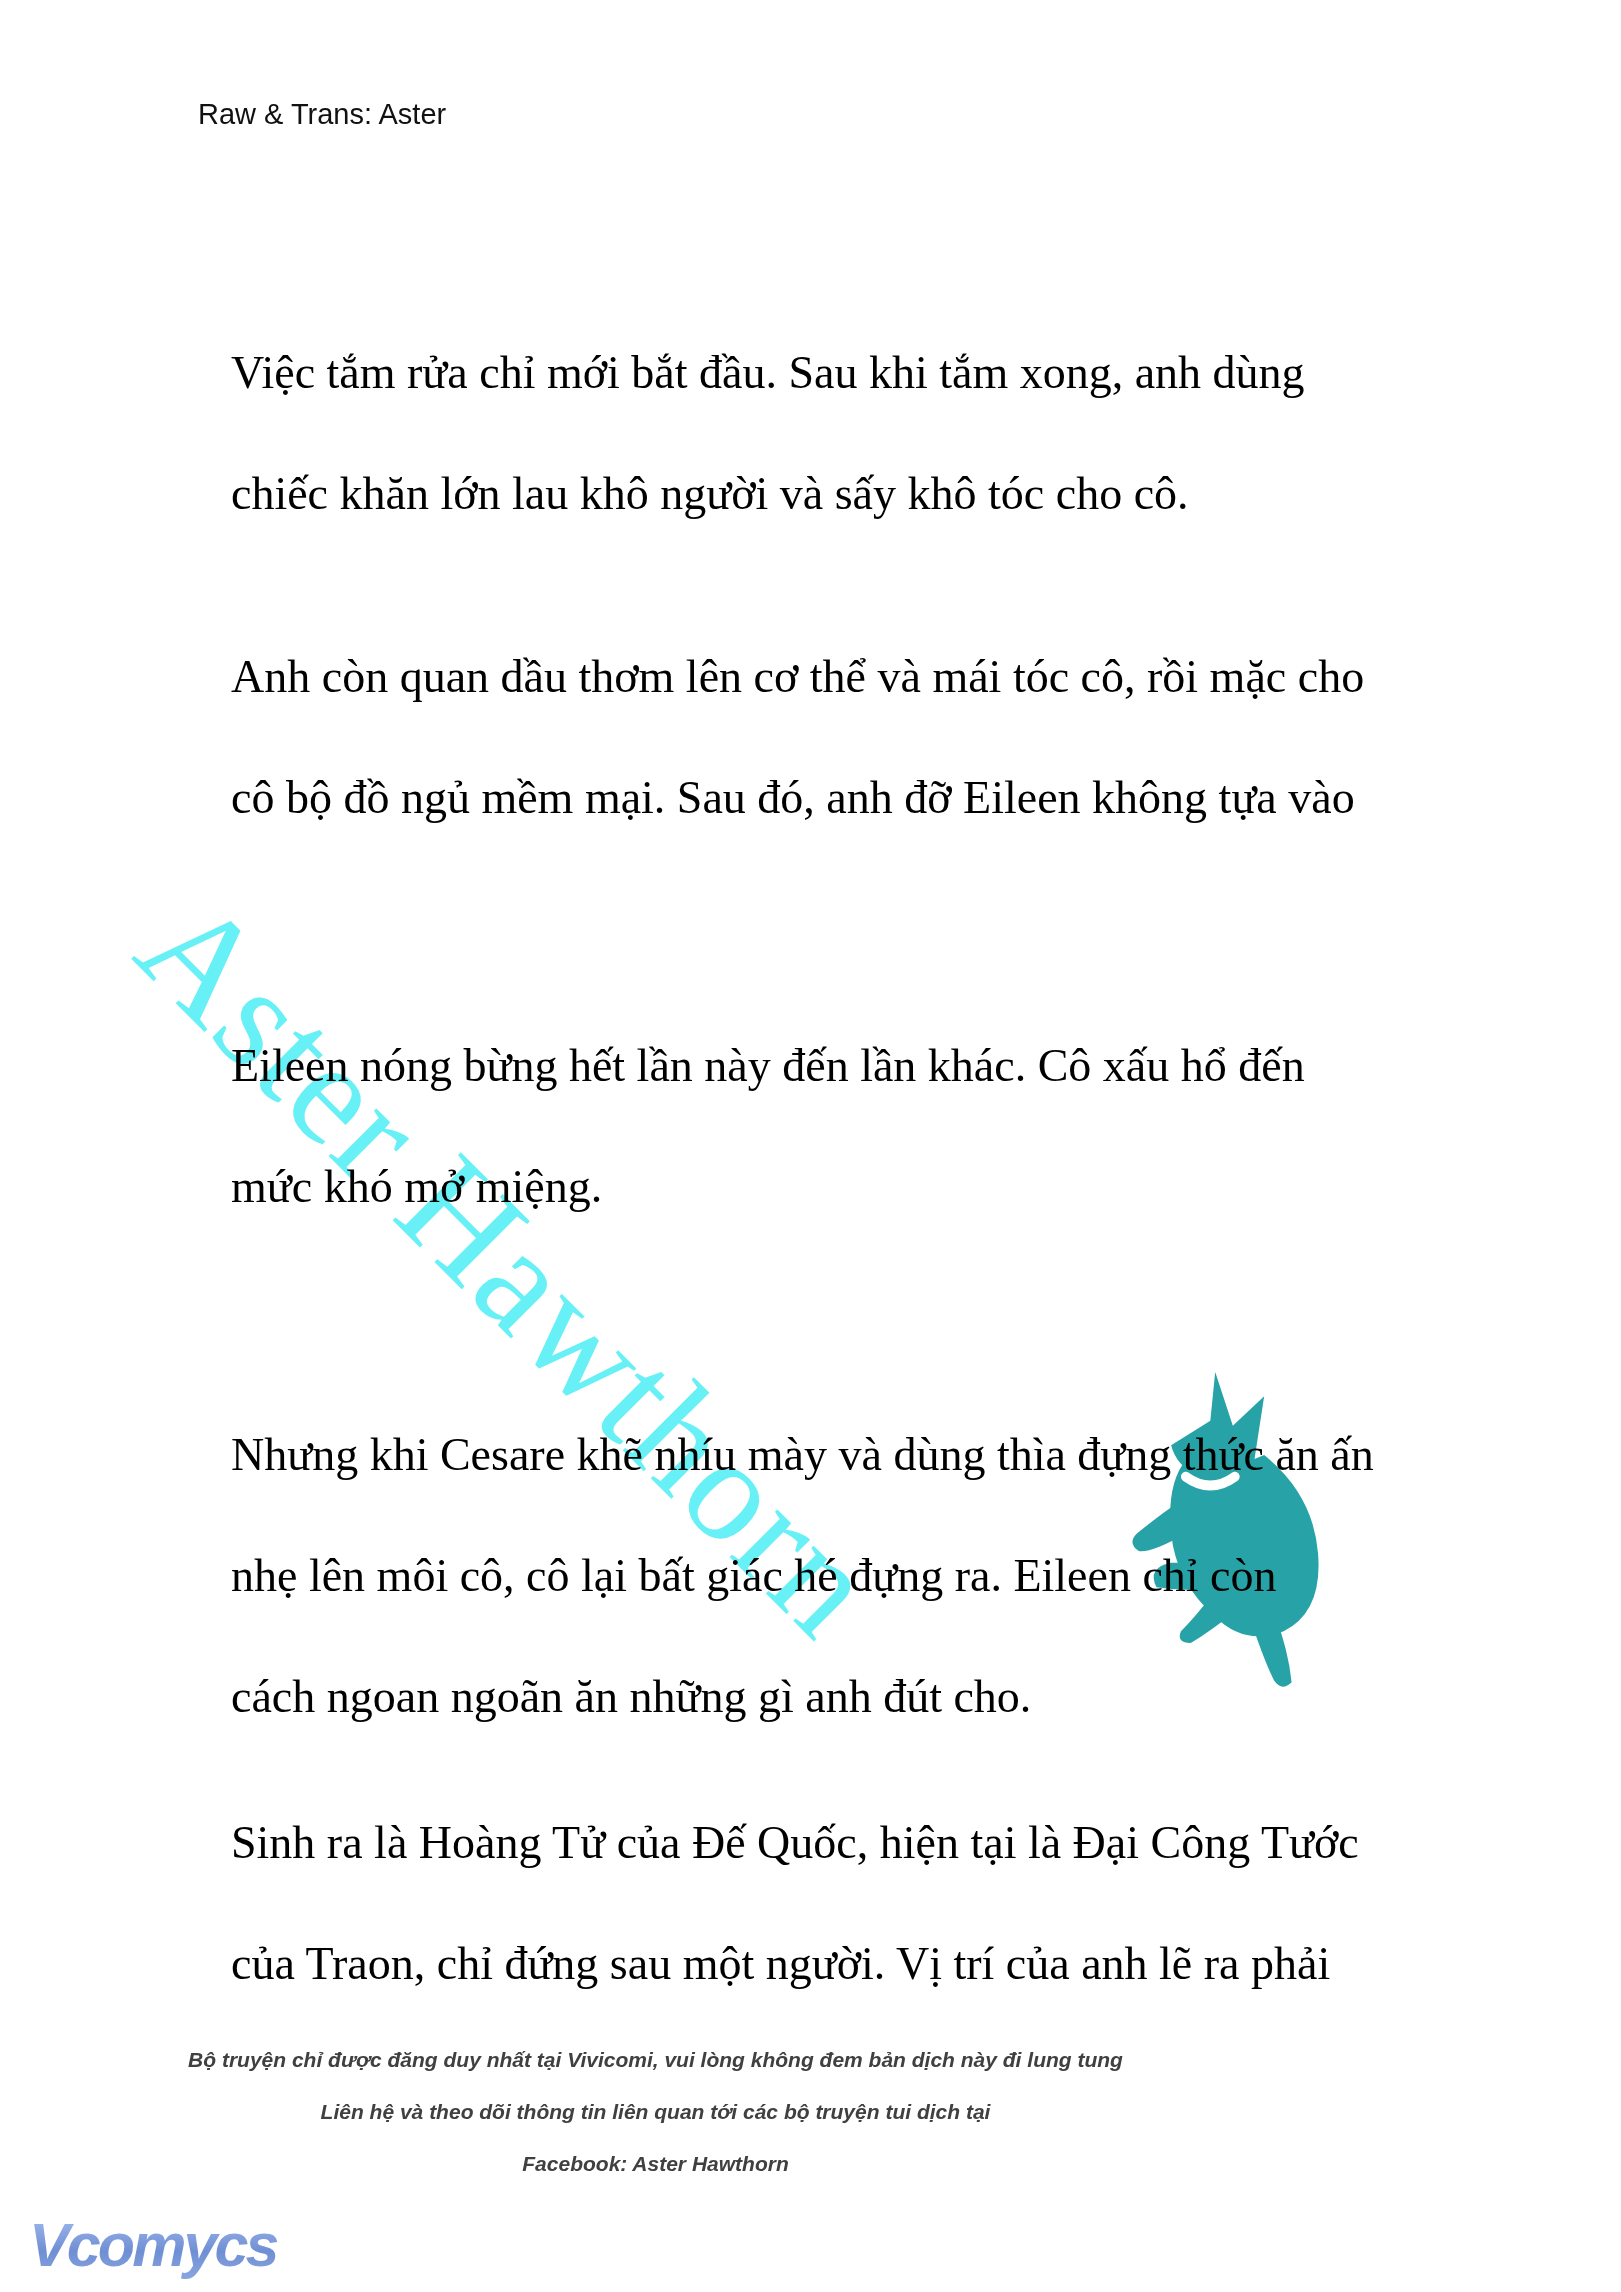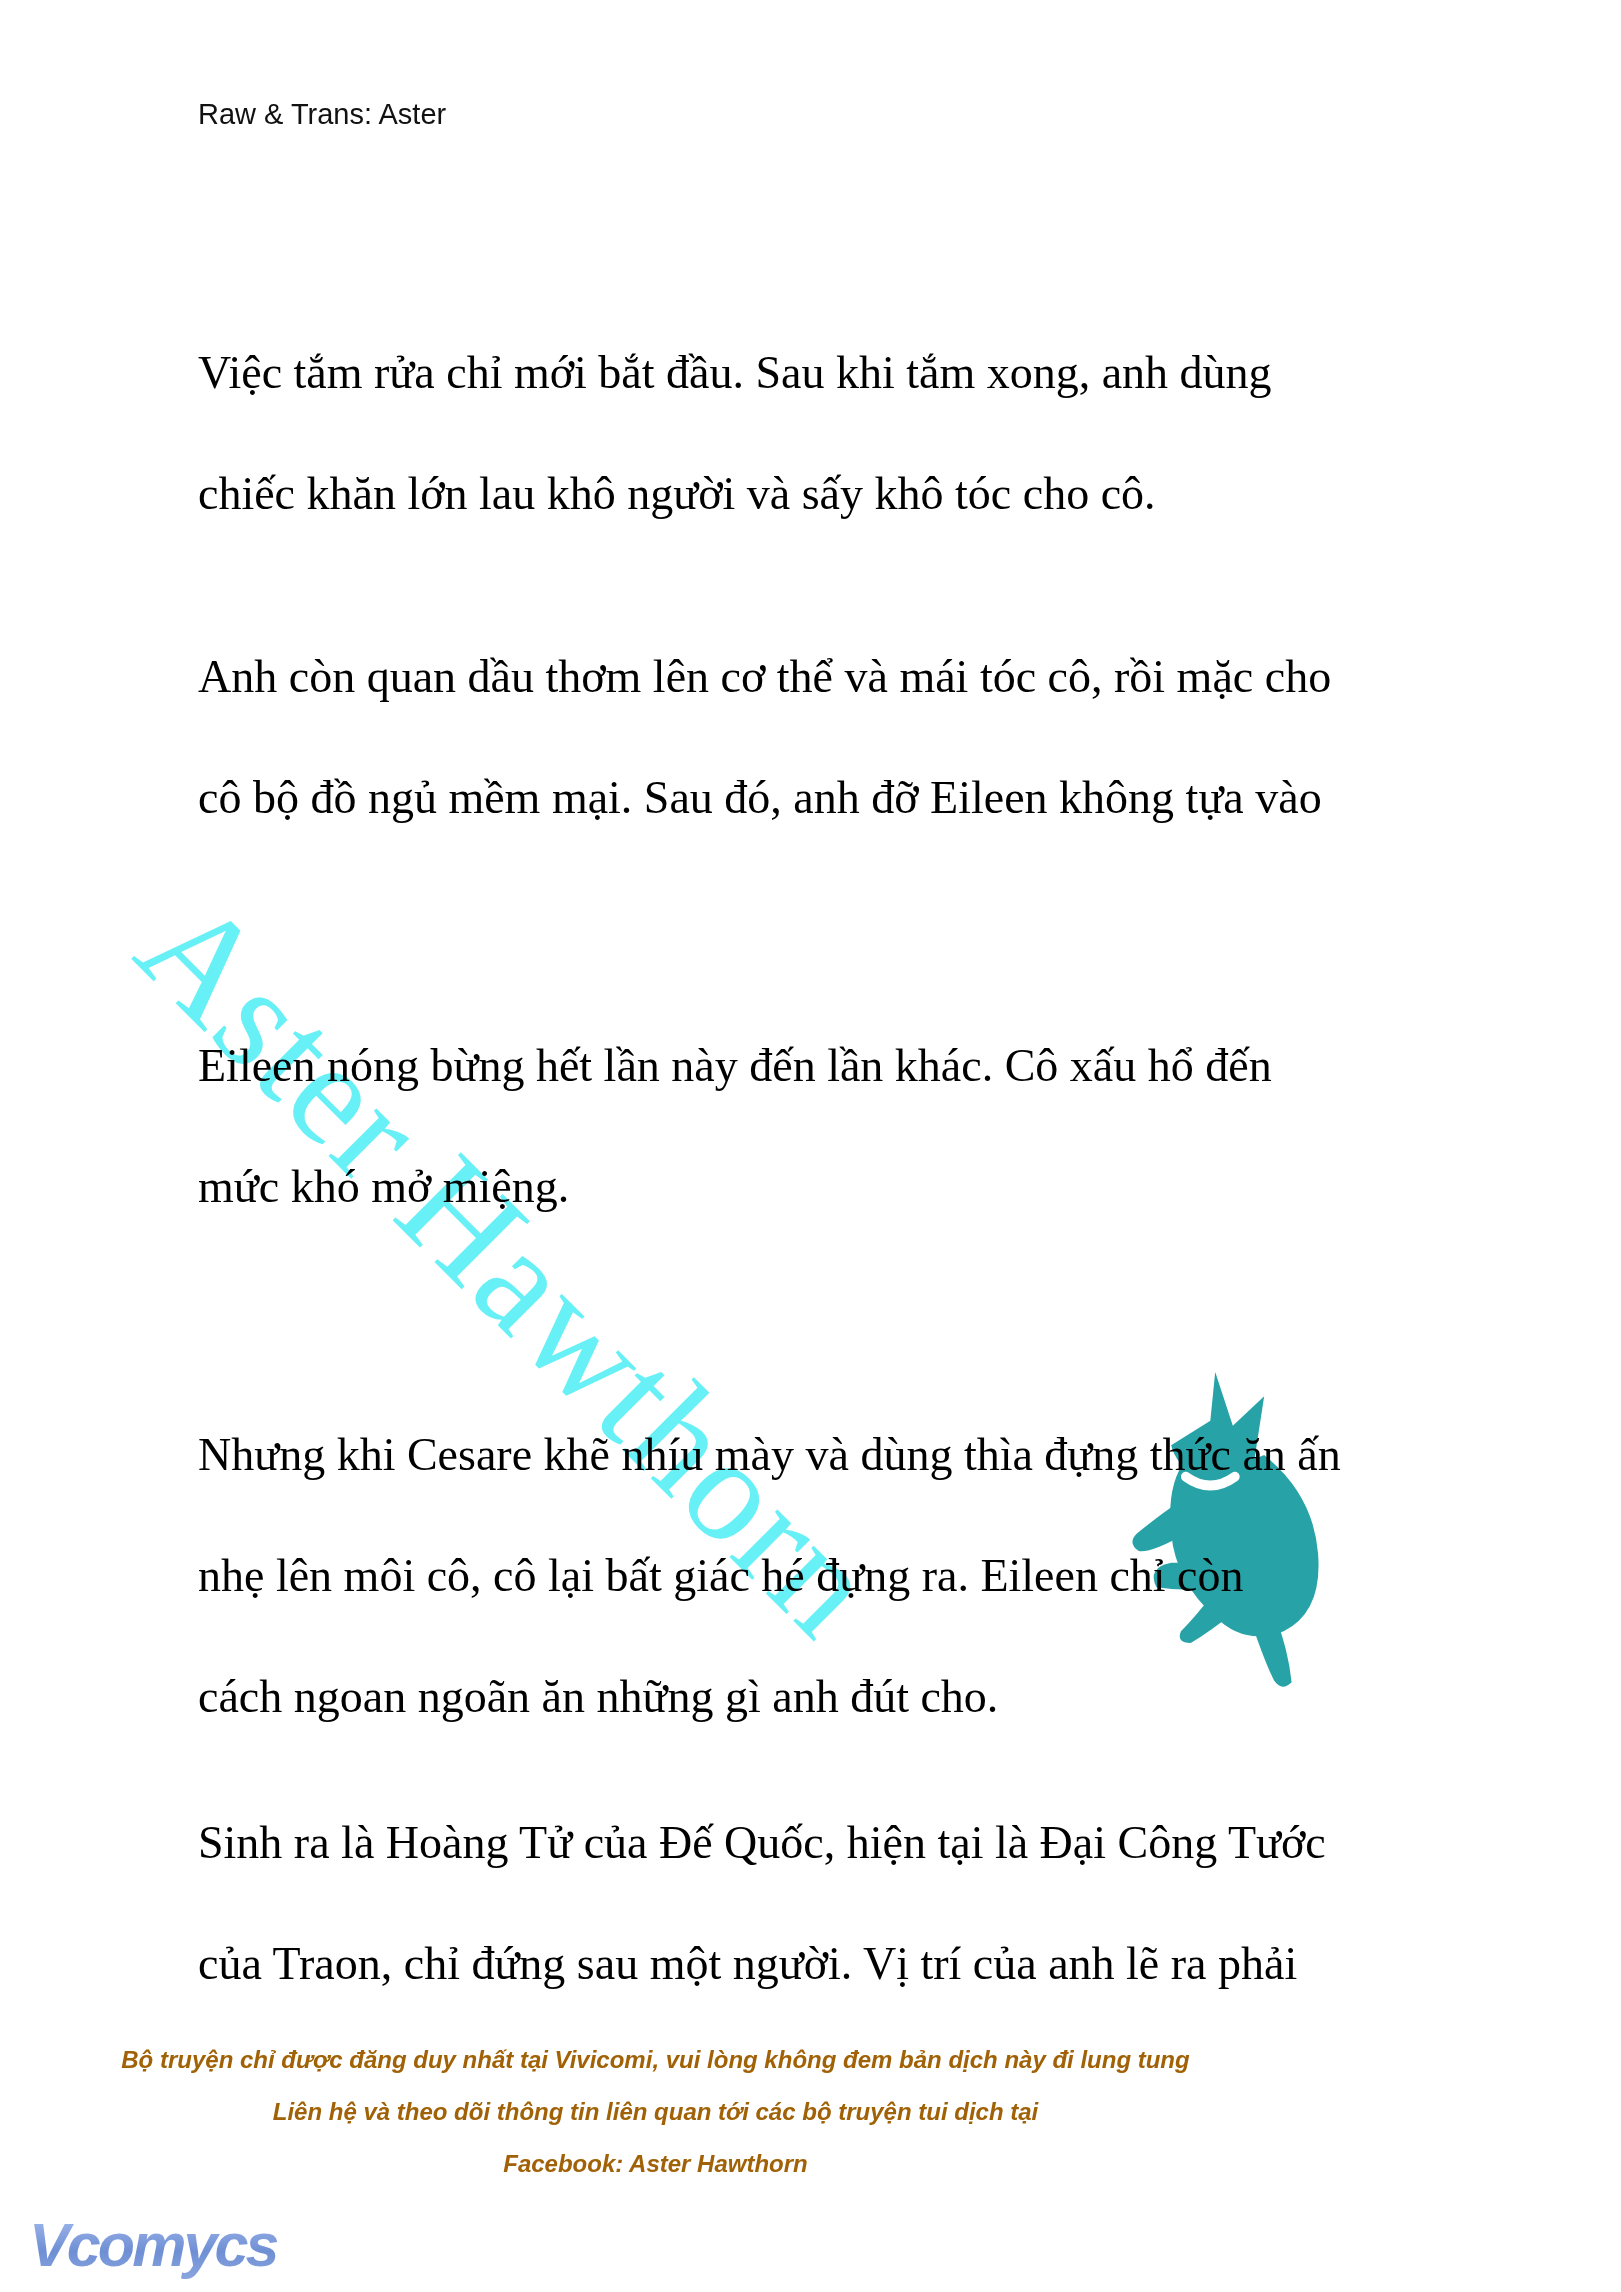--- a/index.html
+++ b/index.html
@@ -14,26 +14,26 @@
   }
   .para { position: absolute; left: 198px; width: 1294px; white-space: pre; }
   .para .line { display: block; font-family: "Liberation Serif", serif; font-size: 46px; line-height: 85px; height: 85px; }
   .watermark {
     position: absolute; left: 225px; top: 863px;
     transform-origin: 0 0; transform: rotate(45deg);
     font-family: "Liberation Serif", serif; font-size: 147px; color: #5ff0f5;
     white-space: nowrap; letter-spacing: 2px; pointer-events: none;
     opacity: 0.95;
   }
-  .text-layer { position: absolute; inset: 0; }
+  .text-layer { position: absolute; inset: 0; margin-left: 33px; }
   .cat { position: absolute; left: 1117px; top: 1367px; width: 216px; height: 328px; }
   .footer {
     position: absolute; left: 0; width: 1311px; text-align: center;
     font-family: "Liberation Sans", sans-serif; font-style: italic; font-weight: bold;
-    color: #a16207; font-size: 24px;
+    color: #404040; font-size: 21px;
   }
   .footer .fline { display: block; height: 52px; line-height: 52px; }
   .logo {
     position: absolute; left: 29px; top: 2210px; height: 69px;
     font-family: "Liberation Sans", sans-serif; font-weight: bold; font-style: italic;
     font-size: 61px; letter-spacing: -2.9px;
     color: #7d9bd8;
     background: linear-gradient(180deg, #a9bff0 0%, #6f8fd4 60%, #8aa6e0 100%);
     -webkit-background-clip: text; background-clip: text; -webkit-text-fill-color: transparent;
   }

